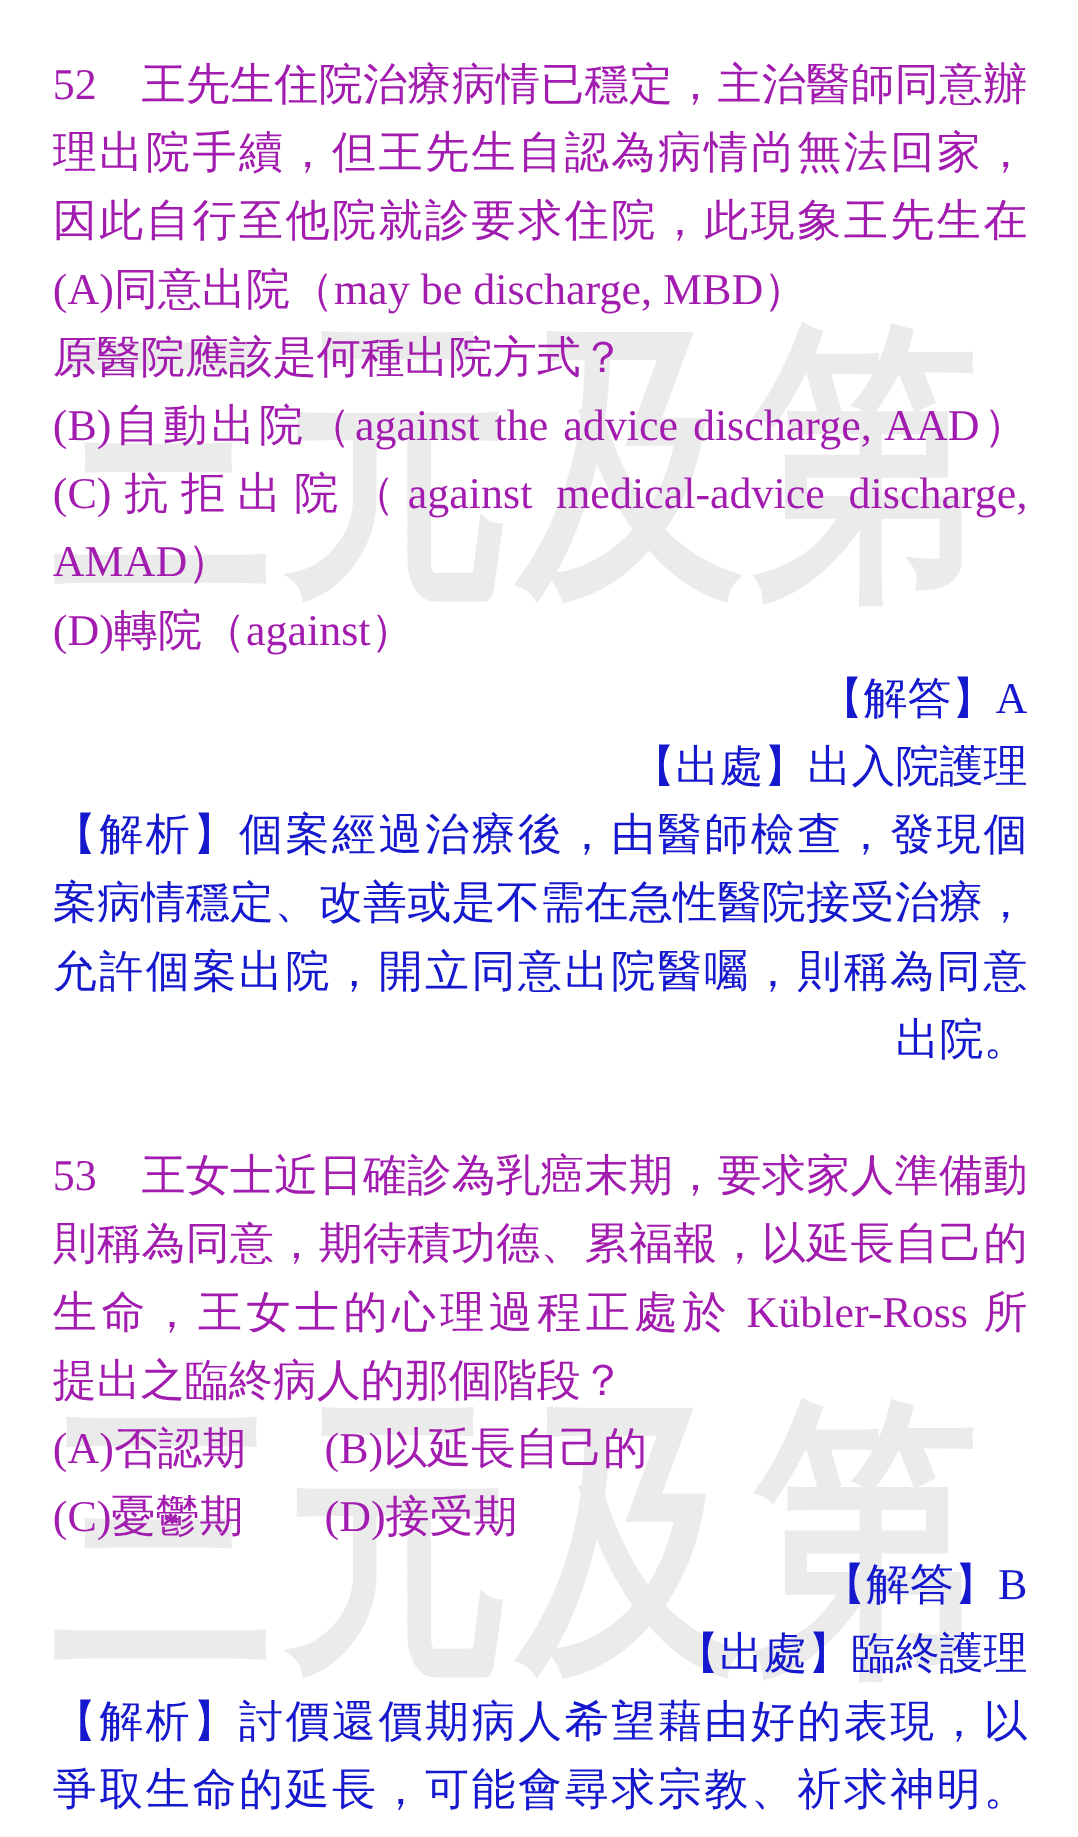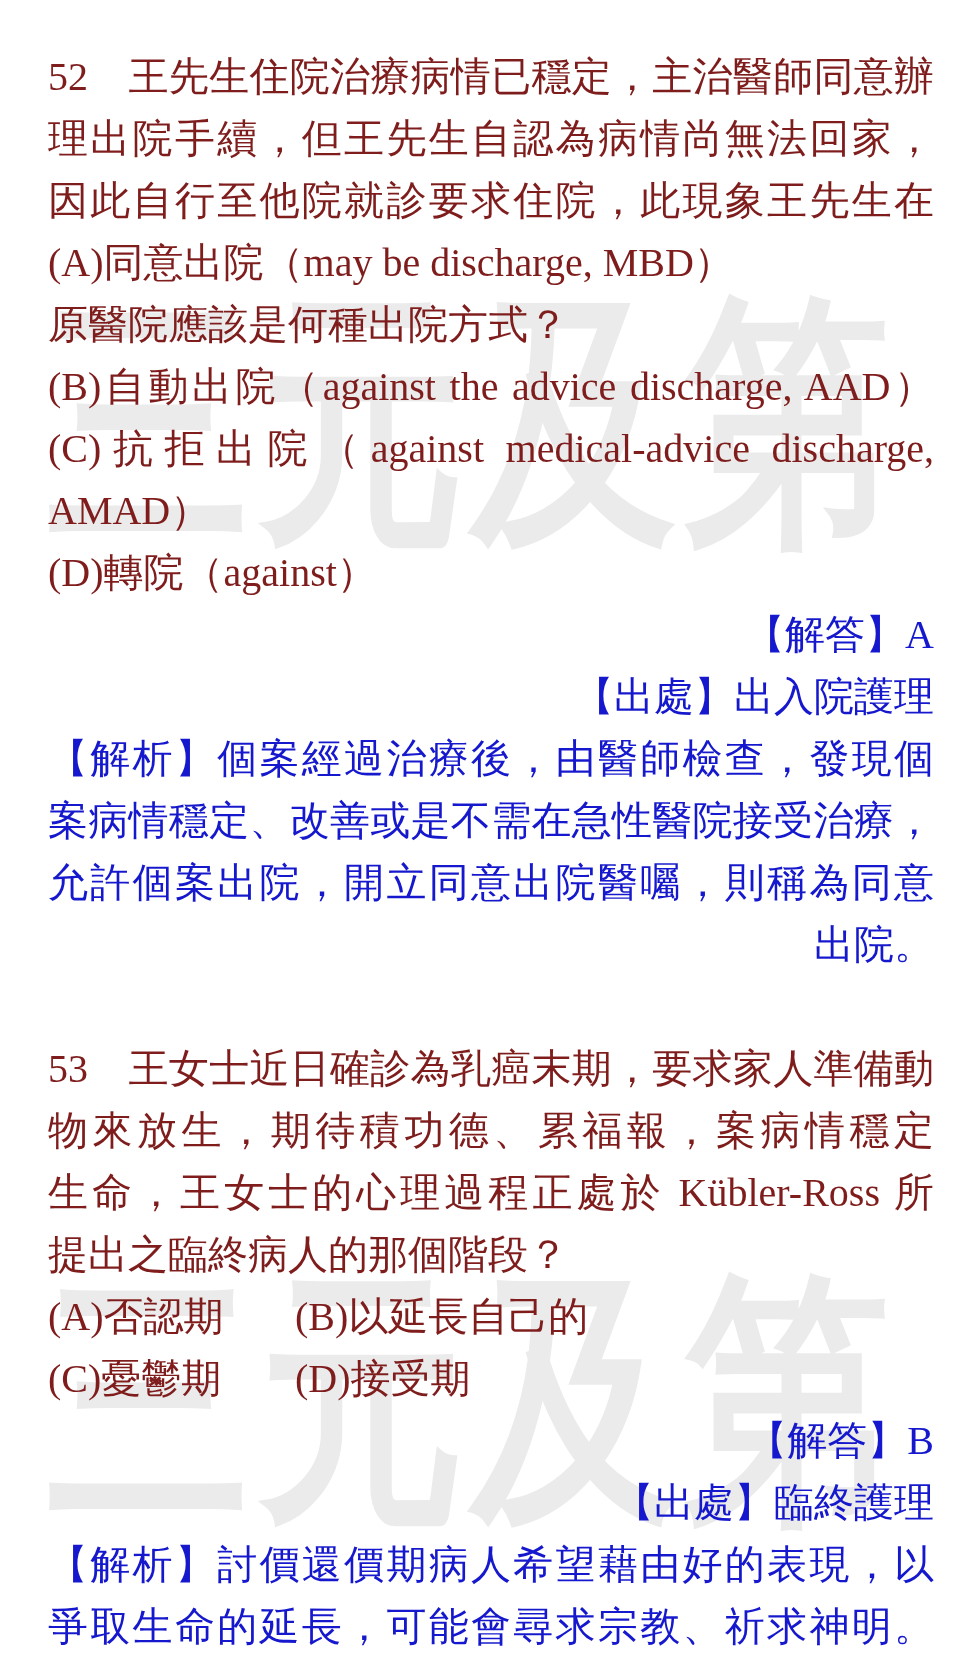--- a/index.html
+++ b/index.html
@@ -30,21 +30,21 @@
   .content{
     position:absolute;
     left:48px;top:46px;
     width:886px;
     z-index:1;
   }
   .line{
     height:62px;
     line-height:62px;
     font-size:40px;
-    color:#7f1d1d;
+    color:#a21caf;
     white-space:nowrap;
   }
   .just{
     white-space:normal;
     text-align:justify;
     text-align-last:justify;
   }
   .blue{color:#1518cc;text-align:right;}
   .spacer{height:62px;}
   .optcol{display:inline-block;width:247px;}
@@ -73,21 +73,21 @@
     <div class="line blue">【解答】A</div>
     <div class="line blue">【出處】出入院護理</div>
     <div class="line blue just">【解析】個案經過治療後，由醫師檢查，發現個</div>
     <div class="line blue just">案病情穩定、改善或是不需在急性醫院接受治療，</div>
     <div class="line blue just">允許個案出院，開立同意出院醫囑，則稱為同意</div>
     <div class="line blue">出院。</div>
 
     <div class="spacer"></div>
 
     <div class="line just">53　王女士近日確診為乳癌末期，要求家人準備動</div>
-    <div class="line just">物來放生，期待積功德、累福報，案病情穩定</div>
+    <div class="line just">則稱為同意，期待積功德、累福報，以延長自己的</div>
     <div class="line just">生命，王女士的心理過程正處於 Kübler-Ross 所</div>
     <div class="line">提出之臨終病人的那個階段？</div>
 
     <div class="line">
       <span class="optcol">(A)否認期</span><span>(B)以延長自己的</span>
     </div>
     <div class="line">
       <span class="optcol">(C)憂鬱期</span><span>(D)接受期</span>
     </div>
 

